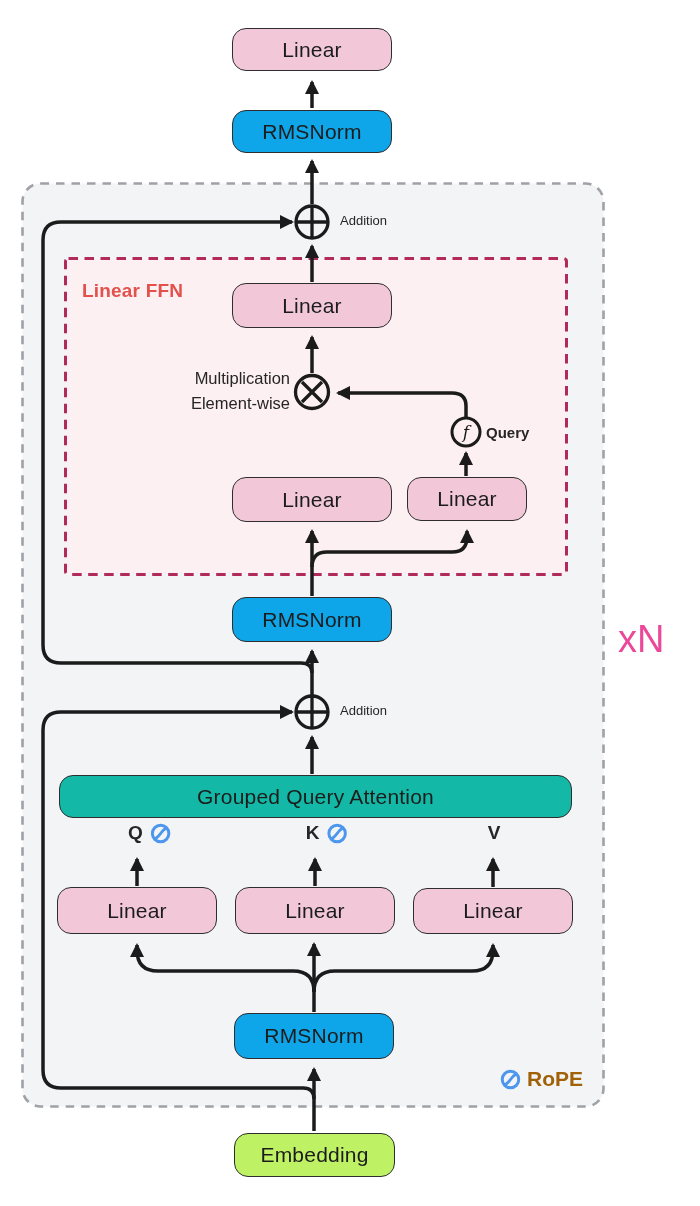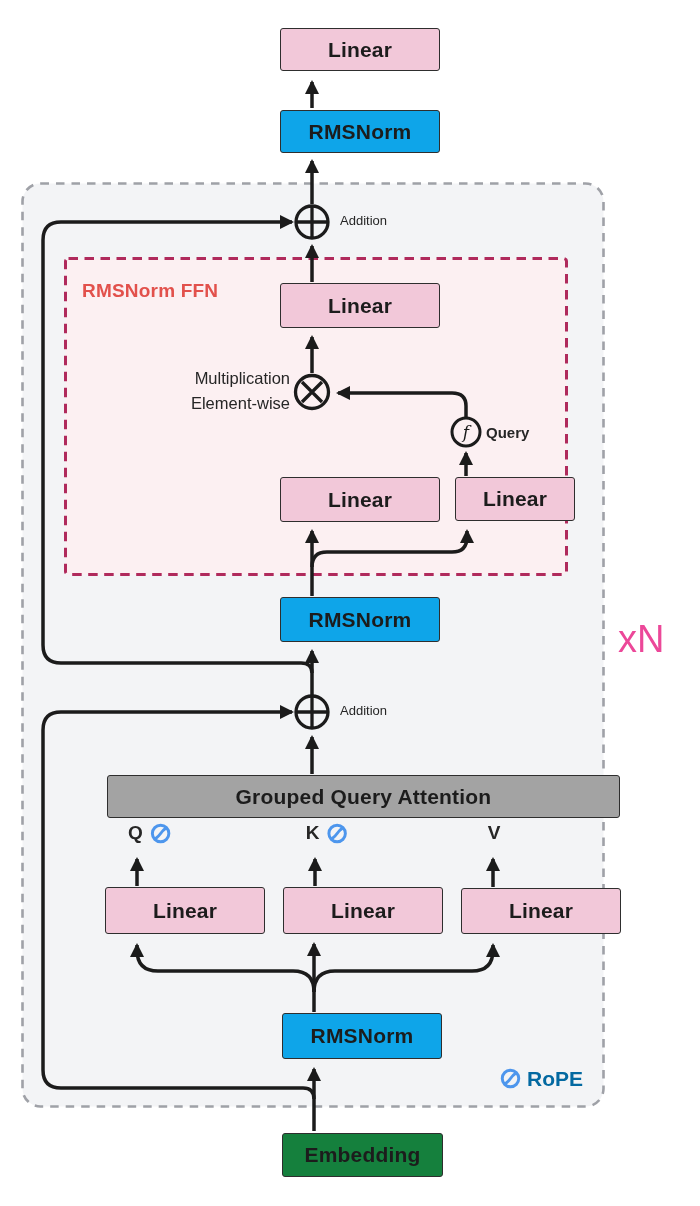--- a/index.html
+++ b/index.html
@@ -4,36 +4,35 @@
 <style>
   html,body{margin:0;padding:0;background:#ffffff;}
   .stage{
     position:relative;width:700px;height:1206px;background:#ffffff;
     font-family:"Liberation Sans","DejaVu Sans",sans-serif;color:#1c1c1c;
     overflow:hidden;
   }
   .stage svg.wires{position:absolute;left:0;top:0;}
   .box{
     position:absolute;box-sizing:border-box;display:flex;align-items:center;justify-content:center;
-    border:1.6px solid #2e2e2e;border-radius:3px;font-size:21px;font-weight:700;color:#1c1c1c;
+    border:1.6px solid #2e2e2e;border-radius:14px;font-size:21px;font-weight:400;color:#1c1c1c;
     letter-spacing:.2px;
-    margin-left:48px;
   }
   .pink{background:#F2C8D9;}
   .green{background:#0ea5e9;}
-  .blue{background:#a3a3a3;}
-  .orange{background:#15803d;}
+  .blue{background:#14b8a6;}
+  .orange{background:#bef264;}
   .lbl{position:absolute;font-size:13px;font-weight:500;color:#262626;white-space:nowrap;}
   .swiglu{position:absolute;left:82px;top:280px;font-size:19px;font-weight:600;color:#E2514C;letter-spacing:.2px;}
   .ew{position:absolute;left:118px;top:366px;width:172px;text-align:right;font-size:16.5px;font-weight:500;line-height:25px;color:#262626;}
   .silu-lbl{position:absolute;left:486px;top:424px;font-size:15px;font-weight:600;color:#262626;}
   .qkv{position:absolute;top:821px;display:flex;align-items:center;gap:6px;transform:translateX(-50%);
        font-size:19px;font-weight:600;color:#262626;height:24px;}
-  .rope-legend{position:absolute;left:499px;top:1067px;display:flex;align-items:flex-start;gap:5px;
-       font-size:21px;font-weight:600;color:#0369a1;}
+  .rope-legend{position:absolute;left:499px;top:1067px;display:flex;align-items:flex-end;gap:5px;
+       font-size:21px;font-weight:600;color:#a16207;}
   .xn{position:absolute;left:618px;top:618px;font-size:38px;font-weight:500;color:#ec4899;}
 </style>
 </head>
 <body>
 
 <div class="stage">
 
   <svg class="wires" width="700" height="1206" viewBox="0 0 700 1206">
     <defs>
       <marker id="ah" viewBox="0 0 10 10" refX="8.6" refY="5" markerWidth="4.1" markerHeight="4.1" orient="auto-start-reverse">
@@ -102,21 +101,21 @@
       <path d="M312 697 V727 M297 712 H327" stroke="#1b1b1b" stroke-width="3.3"></path>
     </g>
   </svg>
 
   <div class="box pink" style="left:232px;top:28px;width:160px;height:43px">Linear</div>
 
   <div class="box green" style="left:232px;top:110px;width:160px;height:43px">RMSNorm</div>
 
   <div class="lbl" style="left:340px;top:213px">Addition</div>
 
-  <div class="swiglu">RMSNorm FFN</div>
+  <div class="swiglu">Linear FFN</div>
 
   <div class="box pink" style="left:232px;top:283px;width:160px;height:45px">Linear</div>
 
   <div class="ew">
     <div>Multiplication</div>
     <div>Element-wise</div>
   </div>
 
   <div class="silu-lbl">Query</div>
 

